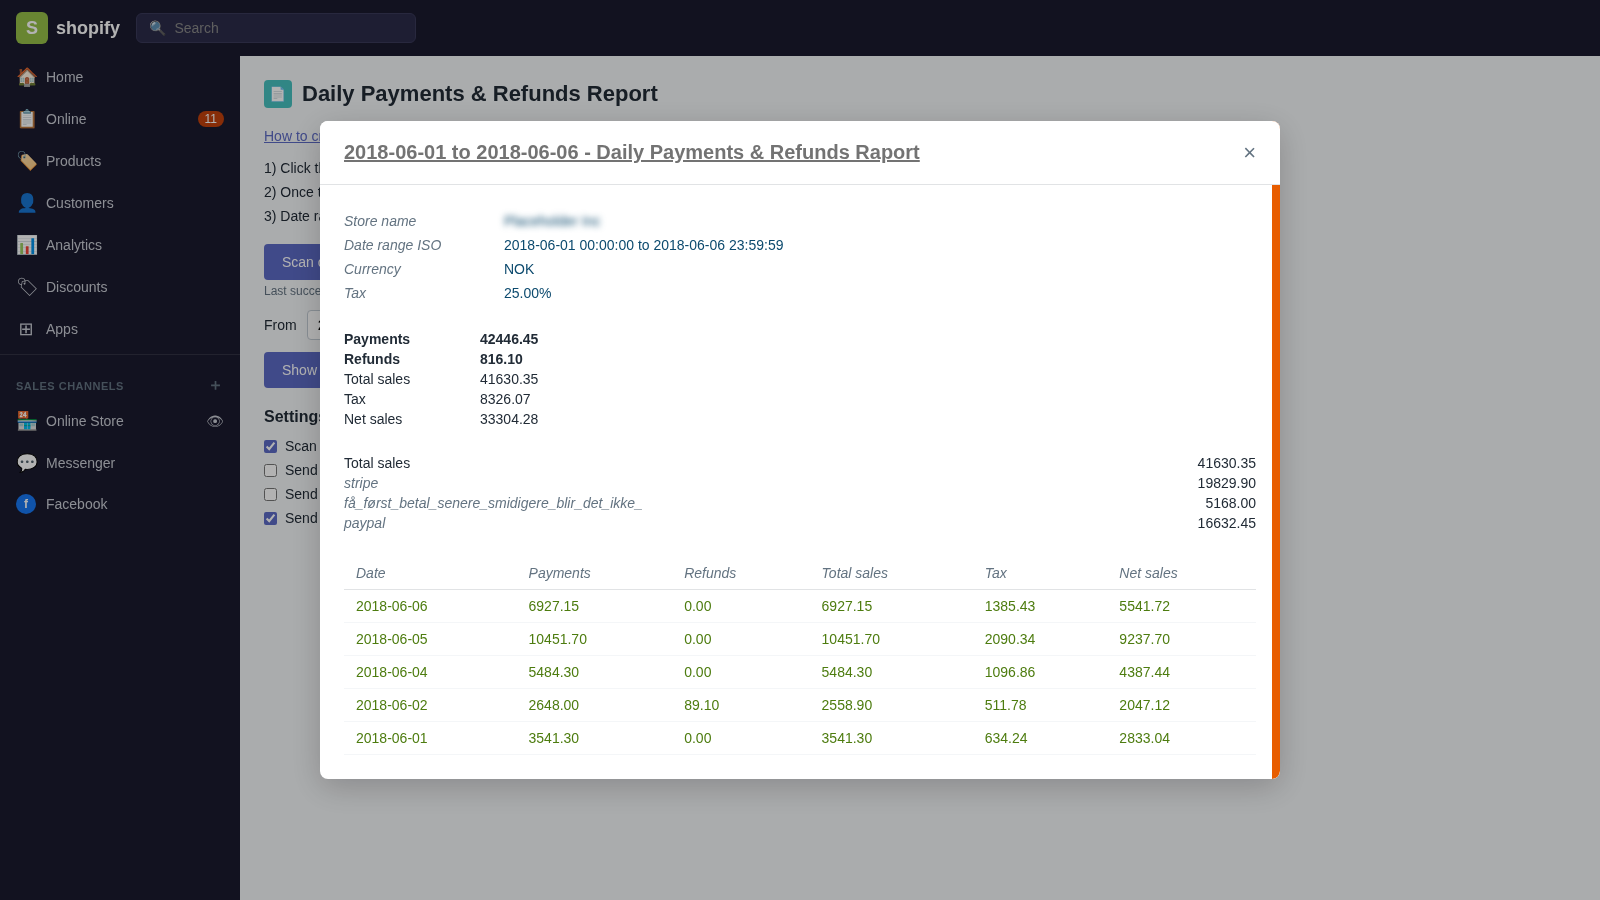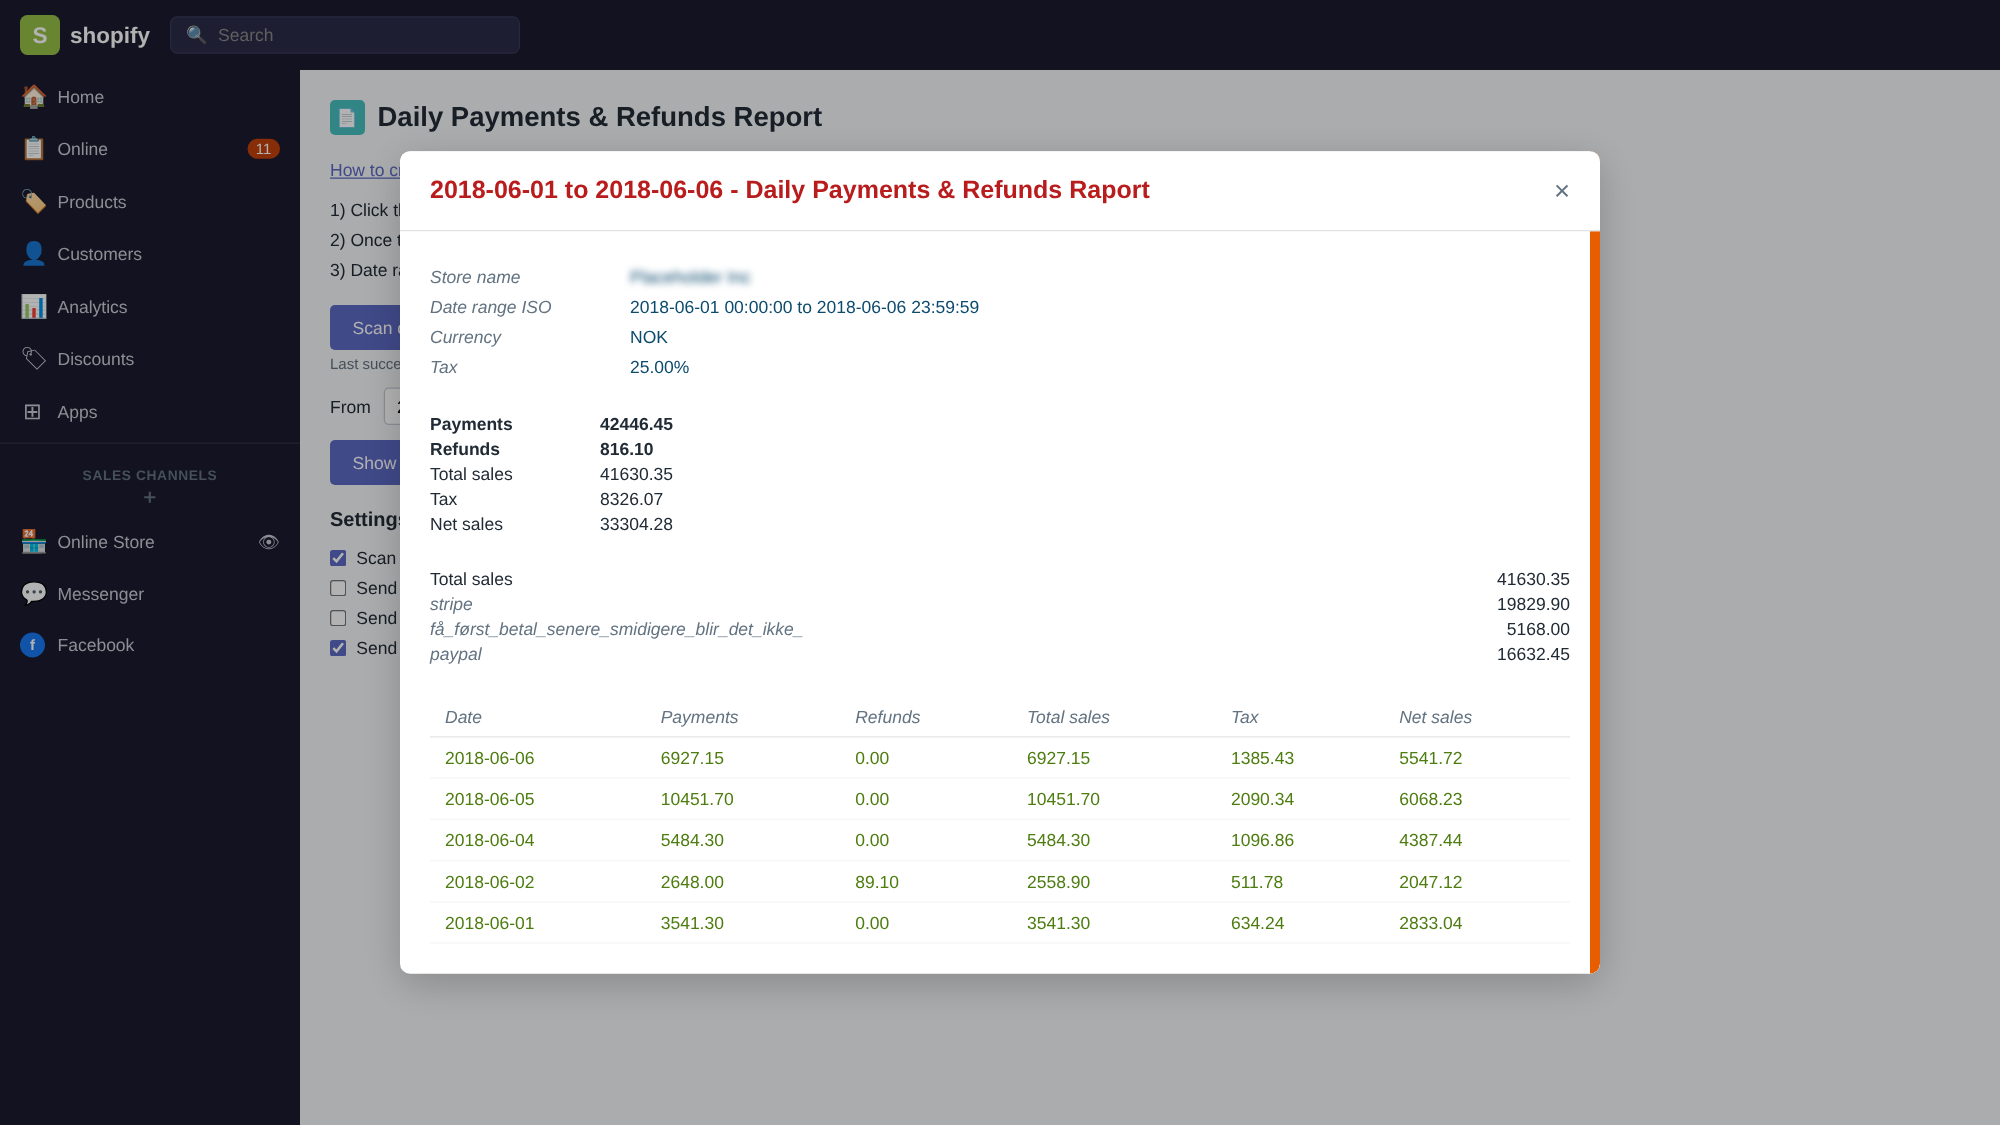--- a/index.html
+++ b/index.html
@@ -88,21 +88,20 @@
     .sidebar-section-header {
       padding: 16px 16px 4px;
       font-size: 11px;
       font-weight: 600;
       color: #637381;
       text-transform: uppercase;
       letter-spacing: 0.5px;
       display: flex;
       align-items: center;
       justify-content: space-between;
-      flex-direction: column;
     }
     .sidebar-divider { height: 1px; background: rgba(255,255,255,0.1); margin: 4px 0; }
 
     
     .content {
       flex: 1;
       background: #f4f6f8;
       overflow-y: auto;
       padding: 24px;
       position: relative;
@@ -195,21 +194,21 @@
       display: flex;
       align-items: center;
       justify-content: space-between;
       padding: 20px 24px;
       border-bottom: 1px solid #e1e3e5;
       position: sticky;
       top: 0;
       background: white;
       z-index: 10;
     }
-    .modal-title { font-size: 20px; font-weight: 600; color: #b91c1c; }
+    .modal-title { font-size: 20px; font-weight: 600; color: #737373; text-decoration: underline; }
     .modal-close {
       background: none;
       border: none;
       font-size: 22px;
       cursor: pointer;
       color: #637381;
       line-height: 1;
     }
     .modal-body { padding: 24px; }
 
@@ -487,21 +486,21 @@
               <td>6927.15</td>
               <td>1385.43</td>
               <td>5541.72</td>
             </tr>
             <tr>
               <td>2018-06-05</td>
               <td>10451.70</td>
               <td>0.00</td>
               <td>10451.70</td>
               <td>2090.34</td>
-              <td>6068.23</td>
+              <td>9237.70</td>
             </tr>
             <tr>
               <td>2018-06-04</td>
               <td>5484.30</td>
               <td>0.00</td>
               <td>5484.30</td>
               <td>1096.86</td>
               <td>4387.44</td>
             </tr>
             <tr>

